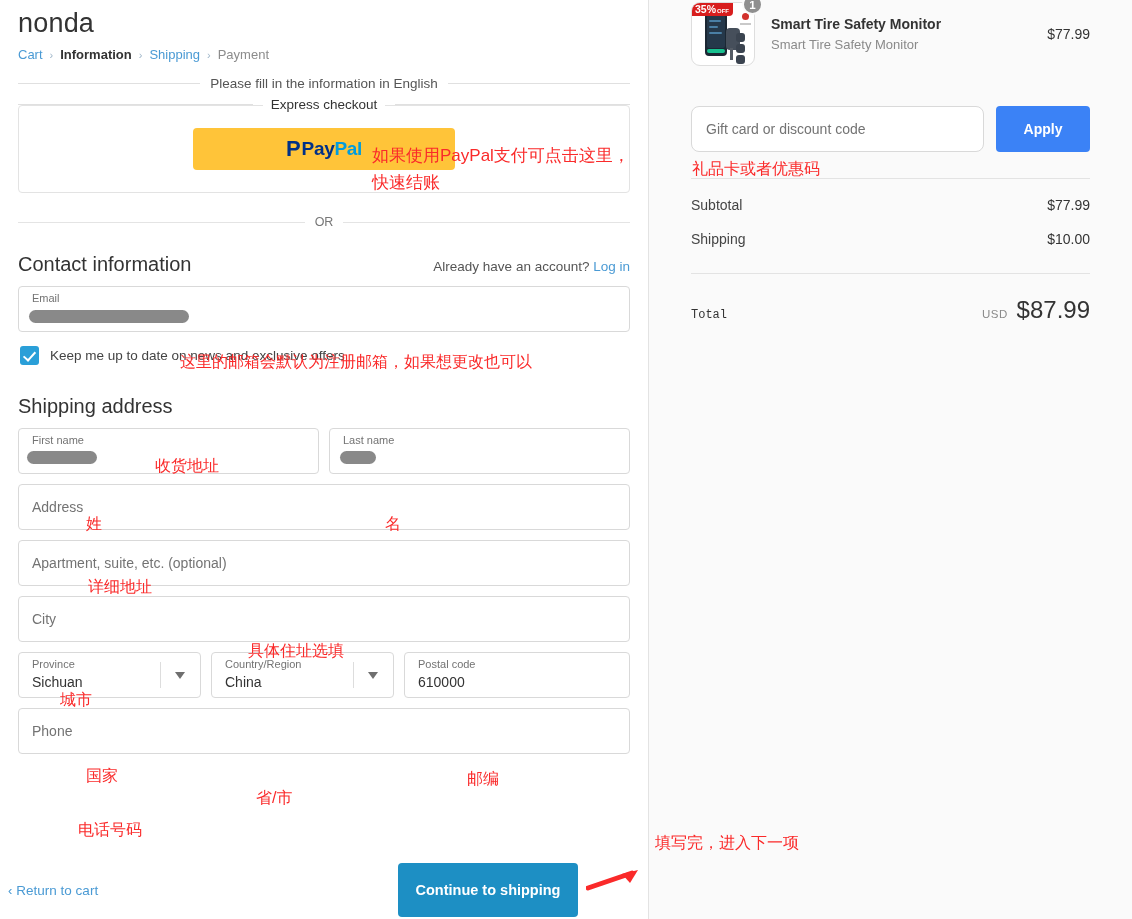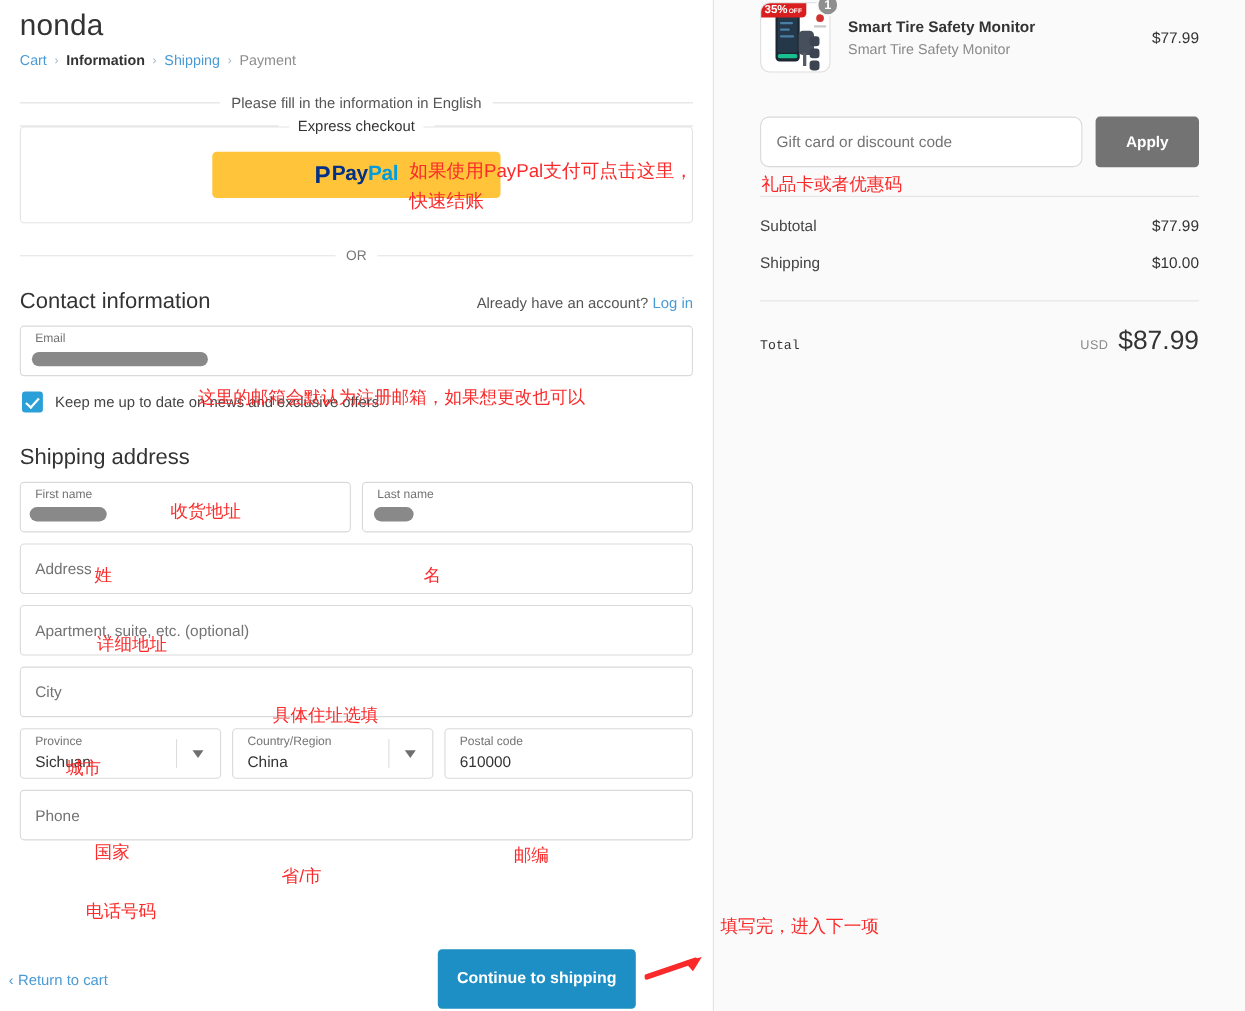--- a/index.html
+++ b/index.html
@@ -37,21 +37,21 @@
     align-items: center;
     gap: 7px;
   }
   .crumb { color: #4a9ad4; }
   .crumb.current { color: #333333; font-weight: bold; }
   .crumb.muted { color: #8c8c8c; }
   .crumb-sep { color: #9fb6c9; font-size: 11px; }
 
   .fillnote-row {
     display: flex; align-items: center;
-    margin: 22px 8px 0 8px;
+    margin: 12px 8px 0 8px;
     gap: 10px;
   }
   .fillnote-row .rule { flex: 1; height: 1px; background: #e0e0e0; }
   .fillnote-row .txt { font-size: 13.5px; color: #555555; }
 
   .express-wrap { margin: 14px 8px 0 8px; position: relative; }
   .express-legend-row {
     display: flex; align-items: center; gap: 10px;
     position: absolute; top: -8px; left: 0; right: 0;
     z-index: 2; pointer-events: none;
@@ -241,21 +241,21 @@
   .disc-input {
     flex: 1; height: 46px;
     border: 1px solid #d9d9d9; border-radius: 8px;
     background: #ffffff;
     display: flex; align-items: center;
     padding-left: 14px;
     font-size: 14px; color: #737373;
   }
   .apply-btn {
     width: 94px; height: 46px;
-    background: #737373; color: #ffffff;
+    background: #3b82f6; color: #ffffff;
     border: none; border-radius: 4px;
     font-size: 14px; font-weight: bold;
     cursor: default;
   }
   .sum-divider { height: 1px; background: #e3e3e3; margin-top: 26px; }
   .sum-row {
     display: flex; justify-content: space-between; align-items: baseline;
     margin-top: 18px;
     font-size: 14px; color: #444444;
   }

